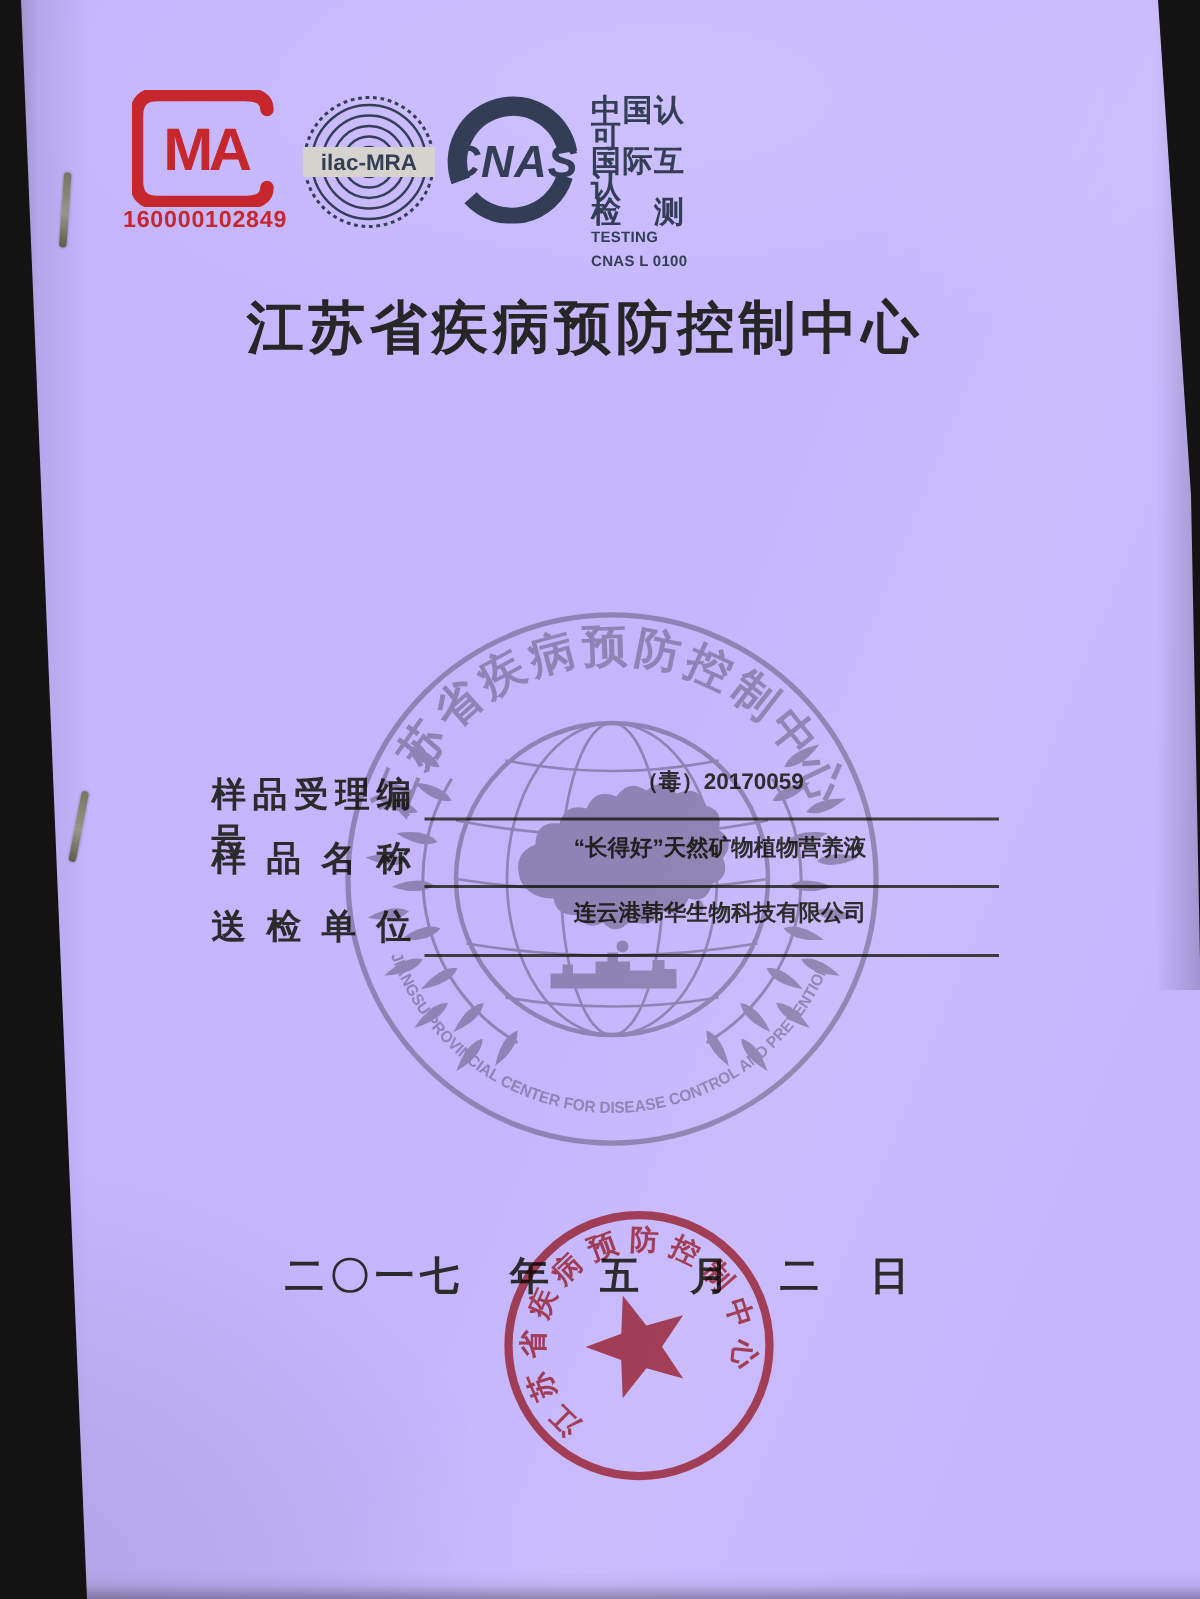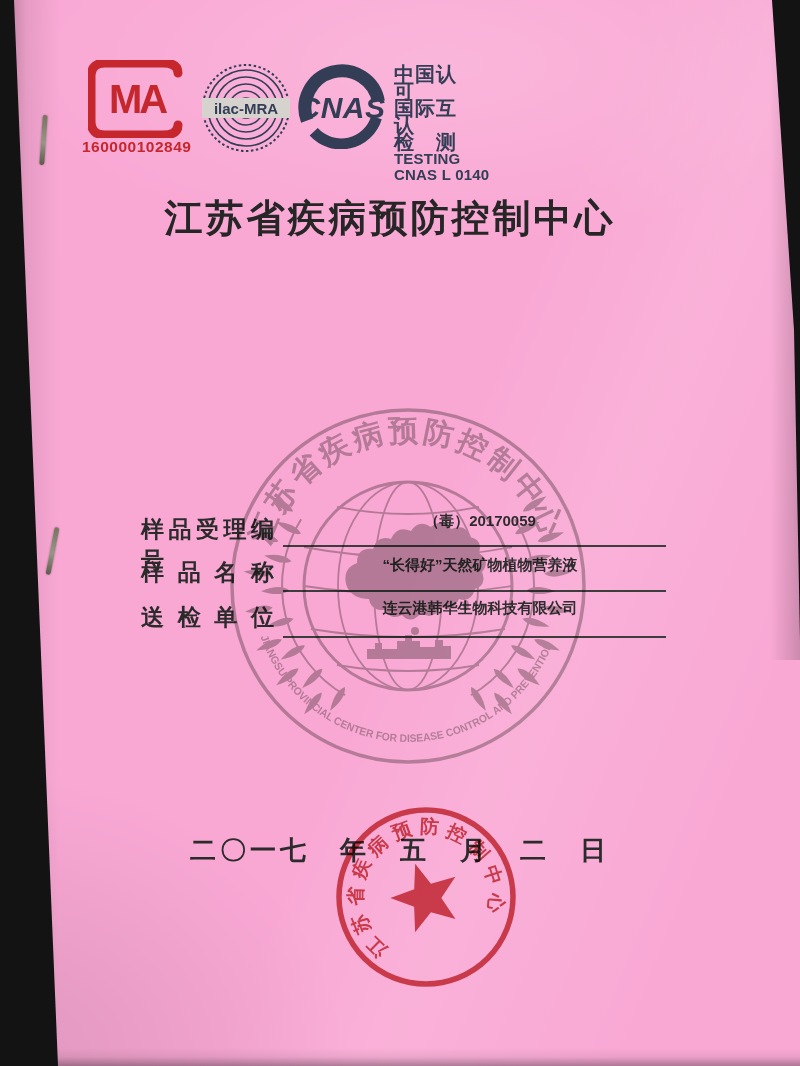--- a/index.html
+++ b/index.html
@@ -6,21 +6,21 @@
   body{
     width:800px;height:1066px;overflow:hidden;
     background:#131313;
     font-family:"Liberation Sans", sans-serif;
     position:relative;
   }
   .photo{position:absolute;inset:0;}
   
   .paper{
     position:absolute;inset:0;
-    background:#f9a8d4;
+    background:#c4b5fd;
     clip-path:polygon(14px 0px, 772px 0px, 794px 330px, 800px 640px, 800px 1066px, 58px 1066px, 14px 0px);
   }
   .shade{position:absolute;inset:0;pointer-events:none;}
   .shade.top-light{background:radial-gradient(ellipse 620px 260px at 55% 6%, rgba(255,255,255,0.16), rgba(255,255,255,0) 70%);}
   .shade.sheen{background:linear-gradient(112deg, rgba(255,255,255,0) 52%, rgba(255,255,255,0.10) 66%, rgba(255,255,255,0) 86%);}
   .shade.left-edge{background:linear-gradient(to right, rgba(0,0,0,0.30) 0px, rgba(0,0,0,0.08) 26px, rgba(0,0,0,0) 60px);}
   .shade.right-edge{background:linear-gradient(to left, rgba(0,0,0,0.18) 0px, rgba(0,0,0,0) 30px);height:660px;}
   .shade.bottom-edge{background:linear-gradient(to top, rgba(0,0,0,0.30) 0px, rgba(0,0,0,0.06) 9px, rgba(0,0,0,0) 18px);}
   .shade.corner-dim{background:radial-gradient(ellipse 500px 420px at 0% 100%, rgba(0,0,0,0.10), rgba(0,0,0,0) 70%);}
 
@@ -29,21 +29,21 @@
   .cma-number{
     position:absolute;left:82px;top:138px;width:112px;
     text-align:left;font-size:15.5px;font-weight:bold;
     color:#c5272d;letter-spacing:0.5px;
   }
   .cnas-info{
     position:absolute;left:394px;top:66px;width:62px;
     color:#333e56;font-weight:bold;
   }
   .cnas-info .zh{font-size:20px;line-height:17px;text-align:justify;text-align-last:justify;}
-  .cnas-info .en{font-size:15px;line-height:16px;white-space:nowrap;letter-spacing:0.2px;}
+  .cnas-info .en{font-size:10px;line-height:16px;white-space:nowrap;letter-spacing:0.2px;}
 
   
   .org-title{
     position:absolute;left:0;right:20px;top:193px;
     text-align:center;font-size:38px;font-weight:bold;
     color:#262626;letter-spacing:3px;
   }
   .doc-title{
     position:absolute;left:0;right:20px;top:245px;
     text-align:center;font-size:47px;font-weight:bold;
@@ -122,21 +122,21 @@
       <path d="M 11.2 57.6 A 37 37 0 1 1 82.4 38.6" fill="none" stroke="#333e56" stroke-width="13"></path>
       <path d="M 80.5 54.6 A 37 37 0 0 1 17.7 68.8" fill="none" stroke="#333e56" stroke-width="11"></path>
       <text x="46" y="55" text-anchor="middle" font-size="30" font-weight="bold" font-style="italic" font-family="Liberation Sans, sans-serif" fill="#333e56" letter-spacing="0.5">CNAS</text>
     </svg>
 
     <div class="cnas-info">
       <div class="zh">中国认可</div>
       <div class="zh">国际互认</div>
       <div class="zh">检 测</div>
       <div class="en">TESTING</div>
-      <div class="en">CNAS L 0140</div>
+      <div class="en">CNAS L 0100</div>
     </div>
 
     <div class="org-title">江苏省疾病预防控制中心</div>
 
     <div class="field-label" style="top:514px;">样品受理编号</div>
     <div class="field-value" style="top:512px;">（毒）20170059</div>
     <div class="field-line" style="top:545px;"></div>
 
     <div class="field-label" style="top:557px;">样品名称</div>
     <div class="field-value" style="top:556px;">“长得好”天然矿物植物营养液</div>

